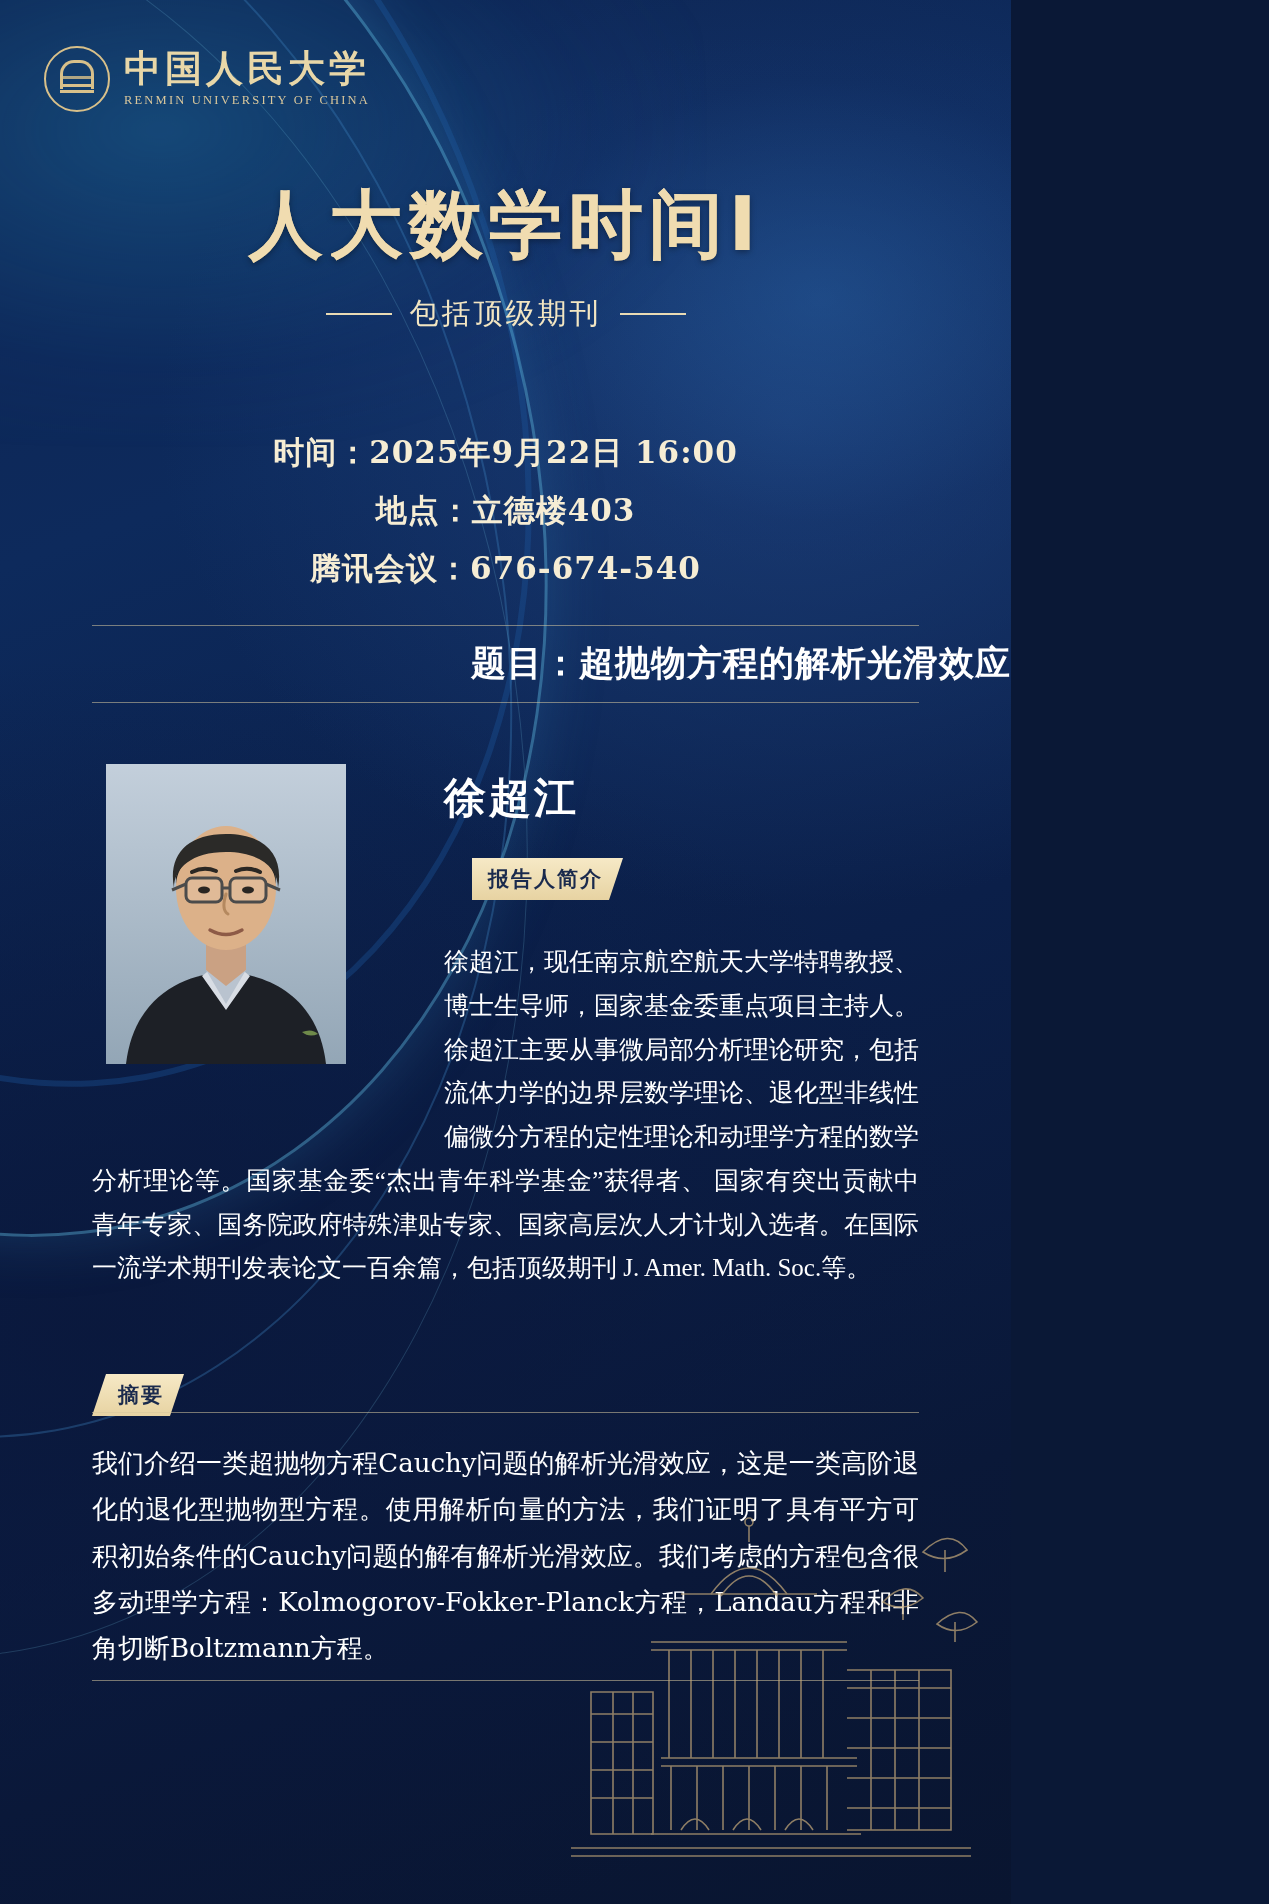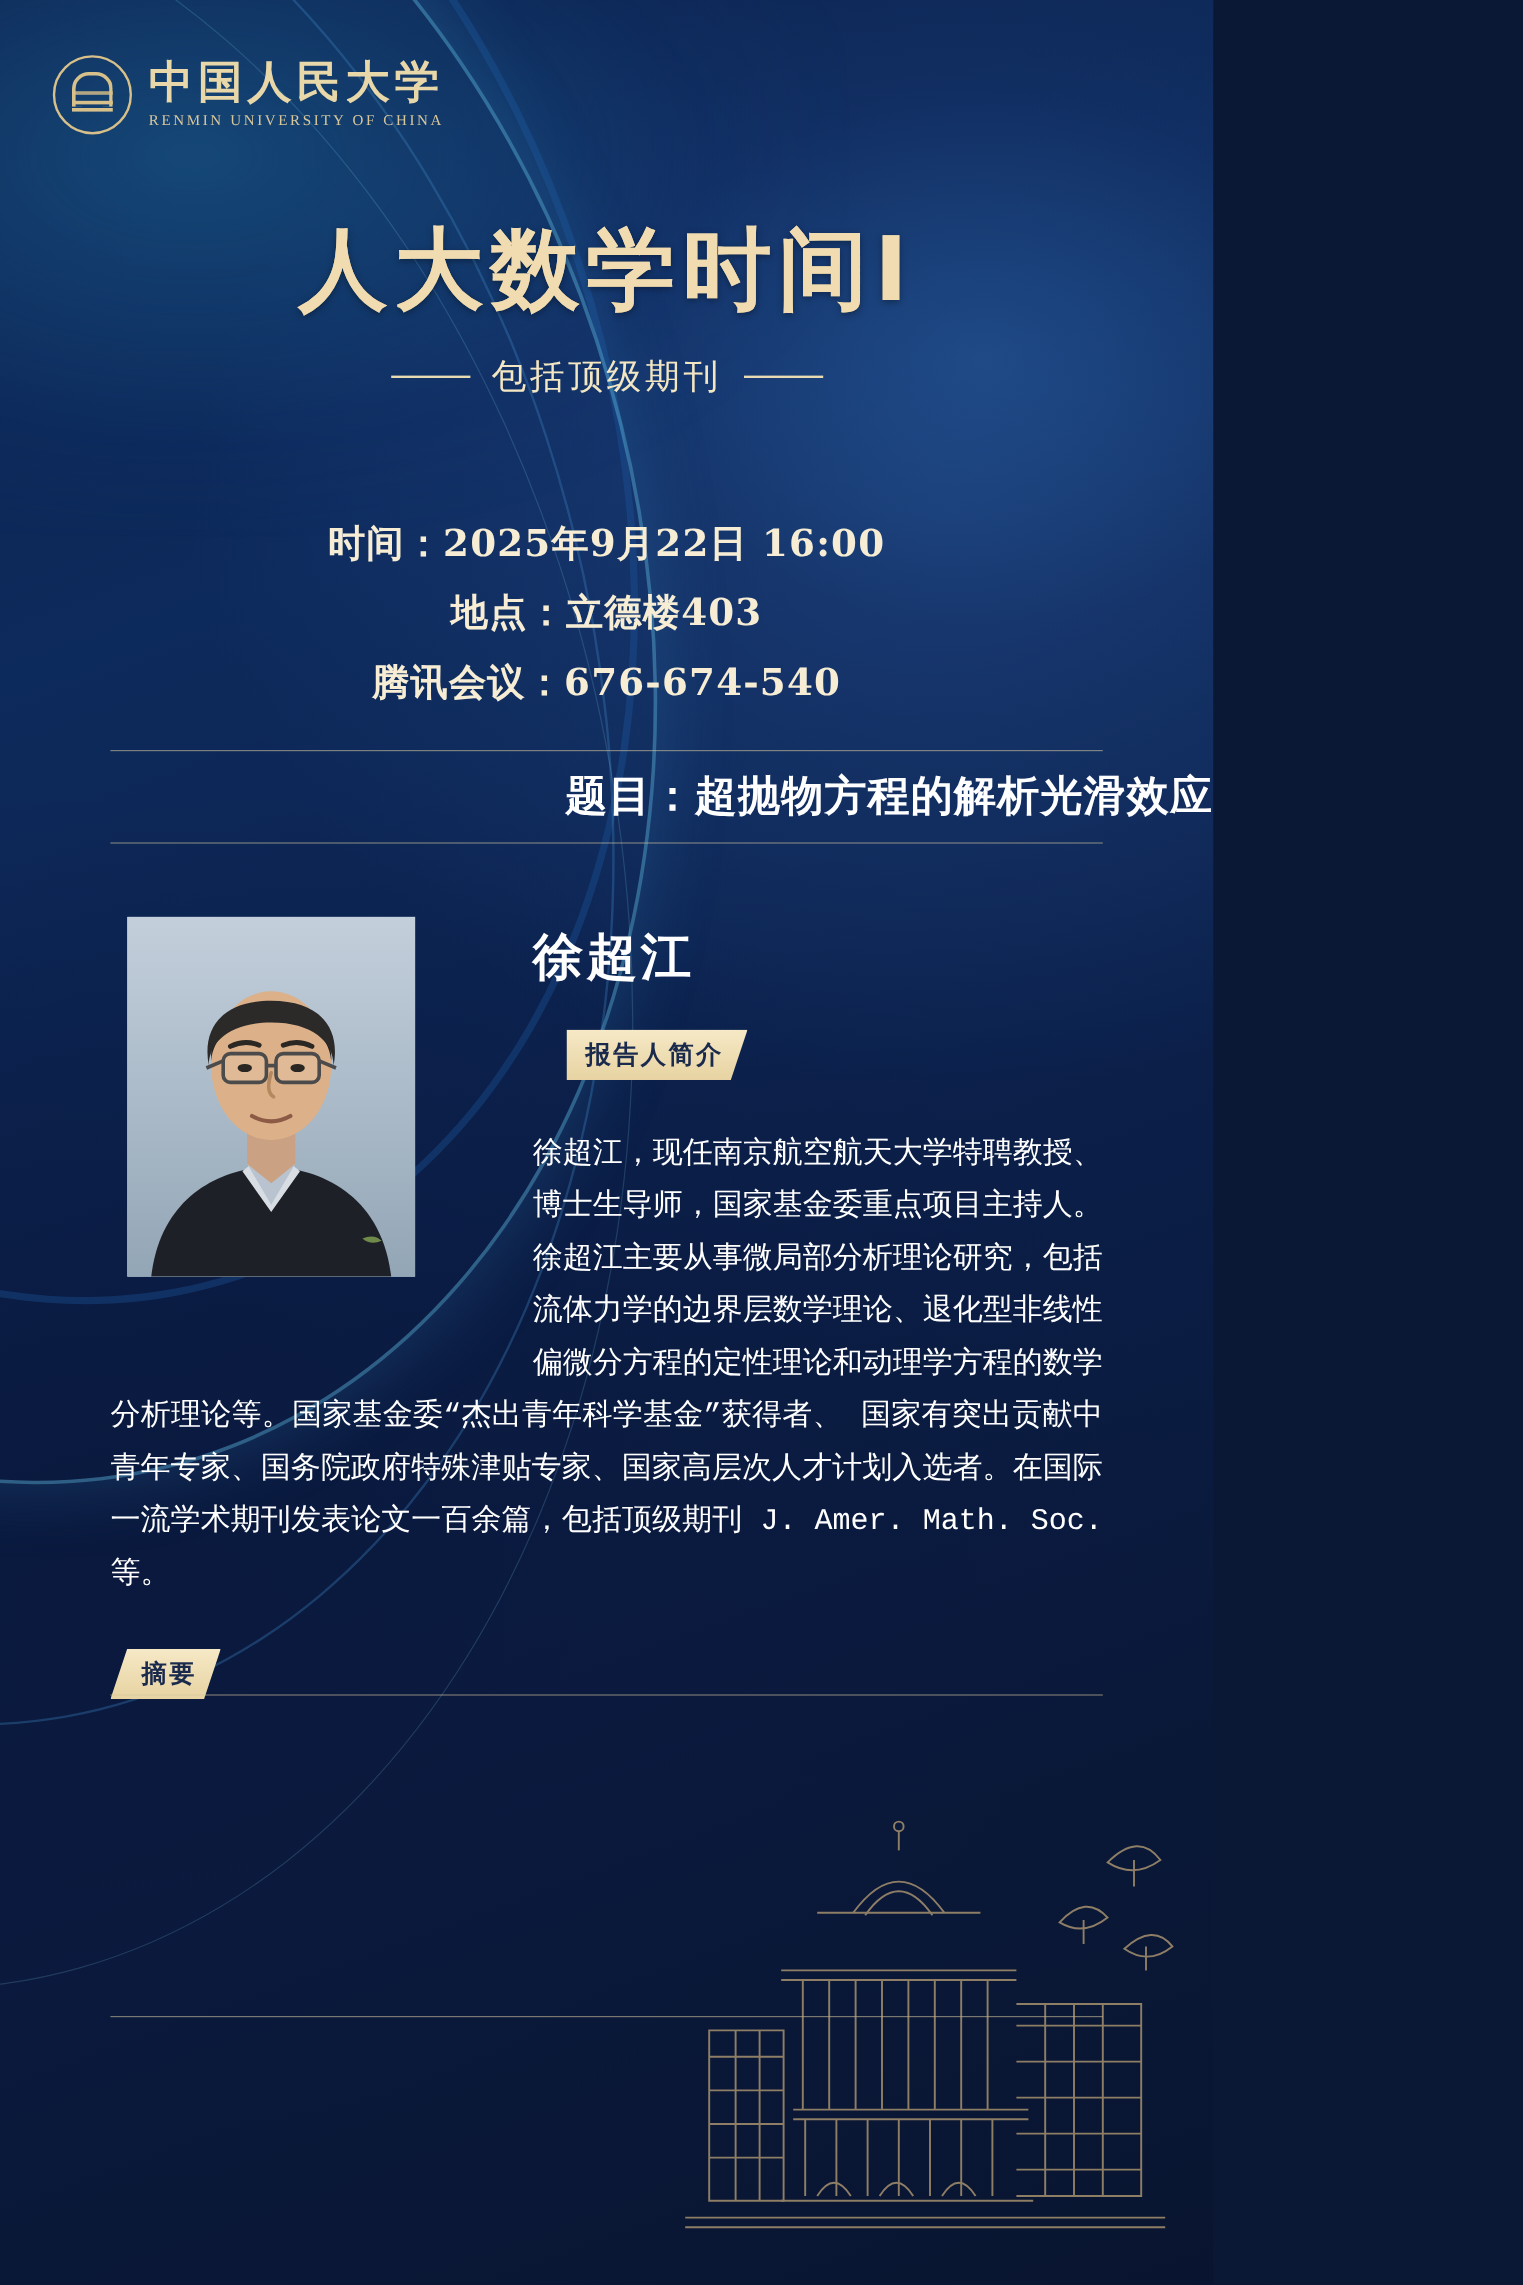--- a/index.html
+++ b/index.html
@@ -217,21 +217,21 @@
     padding: 7px 20px 7px 16px;
     clip-path: polygon(0 0, 100% 0, calc(100% - 14px) 100%, 0 100%);
   }
   .tag-bio { left: 472px; top: 858px; }
   .tag-abs { left: 92px; top: 1374px; clip-path: polygon(14px 0, 100% 0, calc(100% - 14px) 100%, 0 100%); padding-left: 26px; }
 
   .bio-text {
     position: absolute;
     left: 92px; right: 92px;
     top: 940px;
-    font-family: Liberation Mono, monospace;
+    font-family: Liberation Serif, serif;
     font-size: 25px;
     line-height: 1.75;
     color: #ffffff;
     text-align: justify;
     text-indent: 0;
   }
   .bio-text .indent-block {
     float: left;
     width: 352px;
     height: 185px;
@@ -348,20 +348,21 @@
   <div class="speaker-name">徐超江</div>
   <div class="tag tag-bio">报告人简介</div>
 
   <div class="bio-text">
     <span class="indent-block"></span>
     <span>徐超江，现任南京航空航天大学特聘教授、博士生导师，国家基金委重点项目主持人。徐超江主要从事微局部分析理论研究，包括流体力学的边界层数学理论、退化型非线性偏微分方程的定性理论和动理学方程的数学分析理论等。国家基金委“杰出青年科学基金”获得者、 国家有突出贡献中青年专家、国务院政府特殊津贴专家、国家高层次人才计划入选者。在国际一流学术期刊发表论文一百余篇，包括顶级期刊 J. Amer. Math. Soc.等。</span>
   </div>
 
   <div class="tag tag-abs">摘要</div>
   <div class="rule rule-abs-top"></div>
+  <div class="abs-text">我们介绍一类超抛物方程Cauchy问题的解析光滑效应，这是一类高阶退化的退化型抛物型方程。使用解析向量的方法，我们证明了具有平方可积初始条件的Cauchy问题的解有解析光滑效应。我们考虑的方程包含很多动理学方程：Kolmogorov-Fokker-Planck方程，Landau方程和非角切断Boltzmann方程。</div>
   <div class="rule rule-abs-bottom"></div>
 
   <svg class="building" viewBox="0 0 460 430">
     <g fill="none" stroke="#c5a97a" stroke-width="1.6" opacity="0.95">
 
       <path d="M180 120 q38 -52 76 0"></path>
       <path d="M190 122 q28 -40 56 0"></path>
       <line x1="218" y1="68" x2="218" y2="52"></line>
       <circle cx="218" cy="48" r="4"></circle>
 

